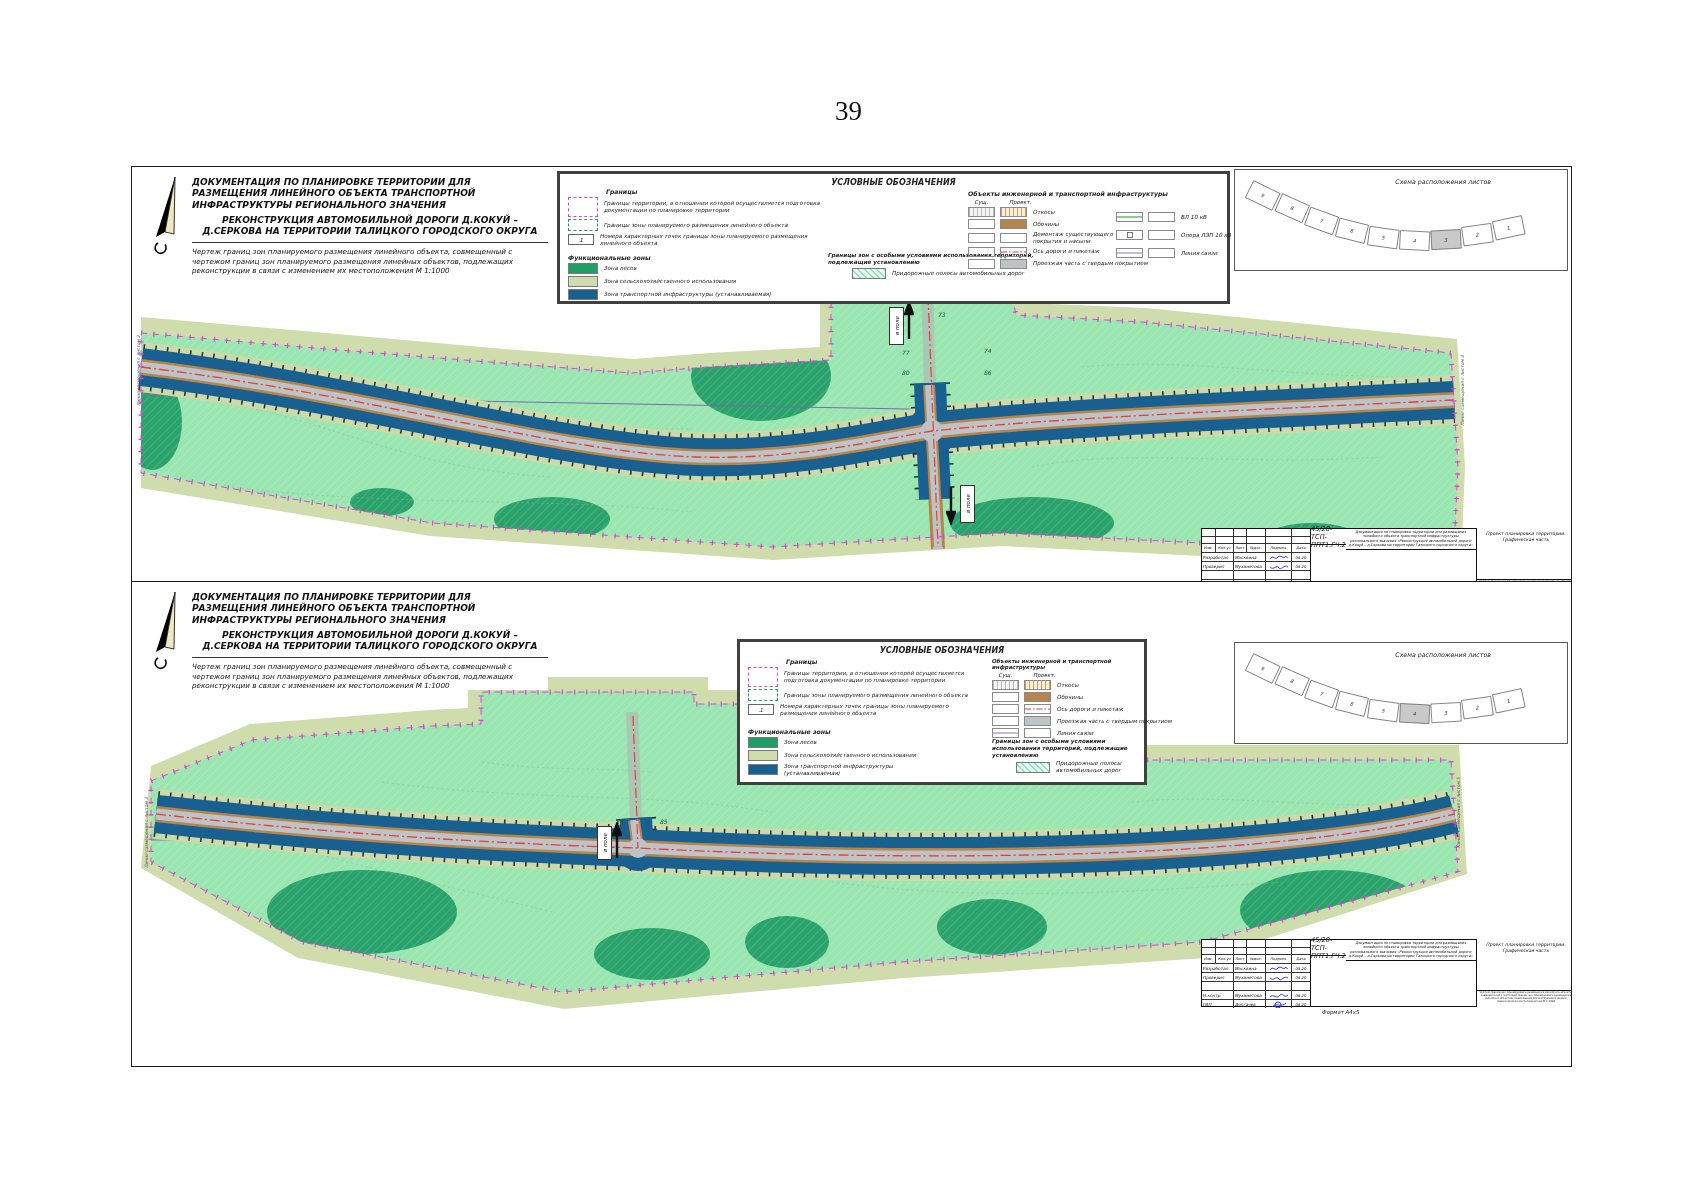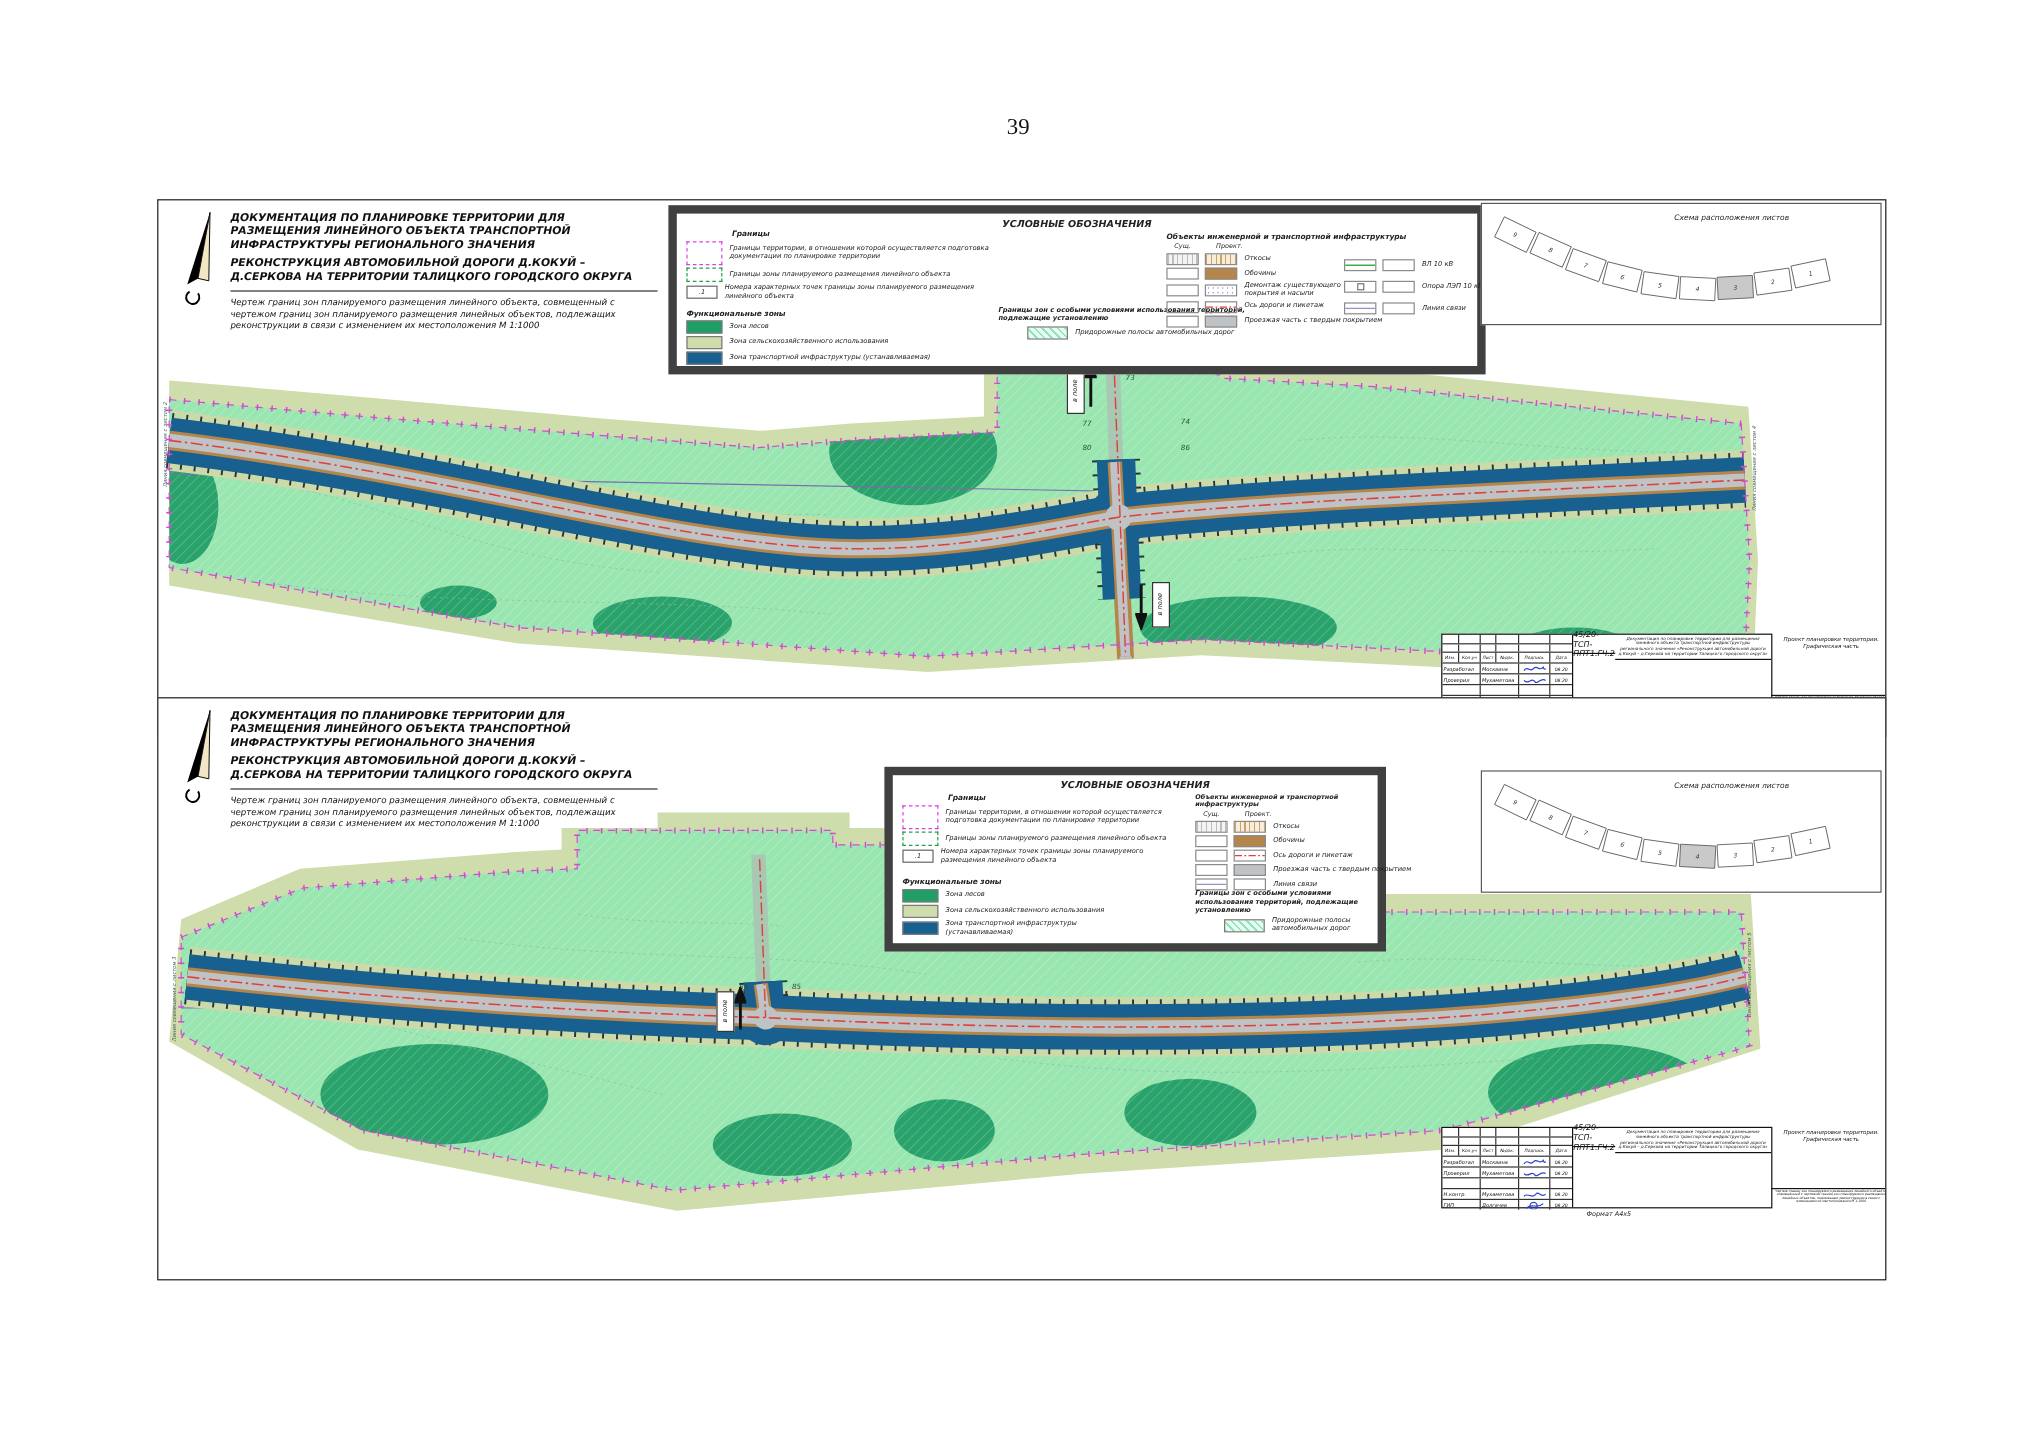--- a/index.html
+++ b/index.html
@@ -1,31 +1,31 @@
 <!DOCTYPE html>
 <html><head>
 <meta charset="utf-8">
 <style>
   html,body{margin:0;padding:0;background:#fff;width:1697px;height:1200px;overflow:hidden;
     font-family:"DejaVu Sans",sans-serif;-webkit-font-smoothing:antialiased;}
   .pageno{position:absolute;top:96px;left:0;right:0;text-align:center;
-    font-family:"Liberation Serif",serif;font-size:19px;color:#111;}
+    font-family:"Liberation Serif",serif;font-size:27px;color:#111;}
   .panel{position:absolute;border:1.6px solid #1b1b1b;background:#fff;overflow:hidden;}
   #panel1{left:131px;top:166px;width:1439px;height:446px;}
   #panel2{left:131px;top:581px;width:1439px;height:484px;}
   .map{position:absolute;left:0;top:0;width:100%;height:100%;}
   
   .north{position:absolute;left:12px;top:8px;width:46px;height:80px;}
   
   .hdr{position:absolute;left:60px;top:10px;width:356px;font-style:italic;color:#101010;background:#fff;}
   .hdr .t1,.hdr .t2{font-size:9px;font-weight:bold;line-height:1.25;}
-  .hdr .t2{margin-top:4px;padding-bottom:5px;}
+  .hdr .t2{margin-top:4px;padding-bottom:5px;text-align:center;}
   .hdr .t3{font-size:7.2px;line-height:1.3;border-top:1px solid #333;padding-top:4px;}
   
-  .legend{position:absolute;border:7px solid #404040;background:#fff;font-style:italic;color:#222;}
+  .legend{position:absolute;border:3px solid #404040;background:#fff;font-style:italic;color:#222;}
   #legend1{left:425px;top:4px;width:667px;height:127px;}
   #legend2{left:605px;top:57px;width:404px;height:140px;}
   .lg-title{text-align:center;font-size:8px;font-weight:bold;margin-top:4px;}
   .lg-grp{position:absolute;}
   .lg-sec{font-size:6.2px;font-weight:bold;margin-bottom:2px;}
   .lg-row{display:flex;align-items:center;gap:6px;margin:2px 0;}
   .lg-txt{font-size:5.6px;line-height:1.22;}
   .sym{flex:none;box-sizing:border-box;}
   .sym-terr{width:30px;height:20px;border:1.6px dashed #e23ee2;}
   .sym-zone{width:30px;height:12px;border:1.4px dashed #22a04a;}

